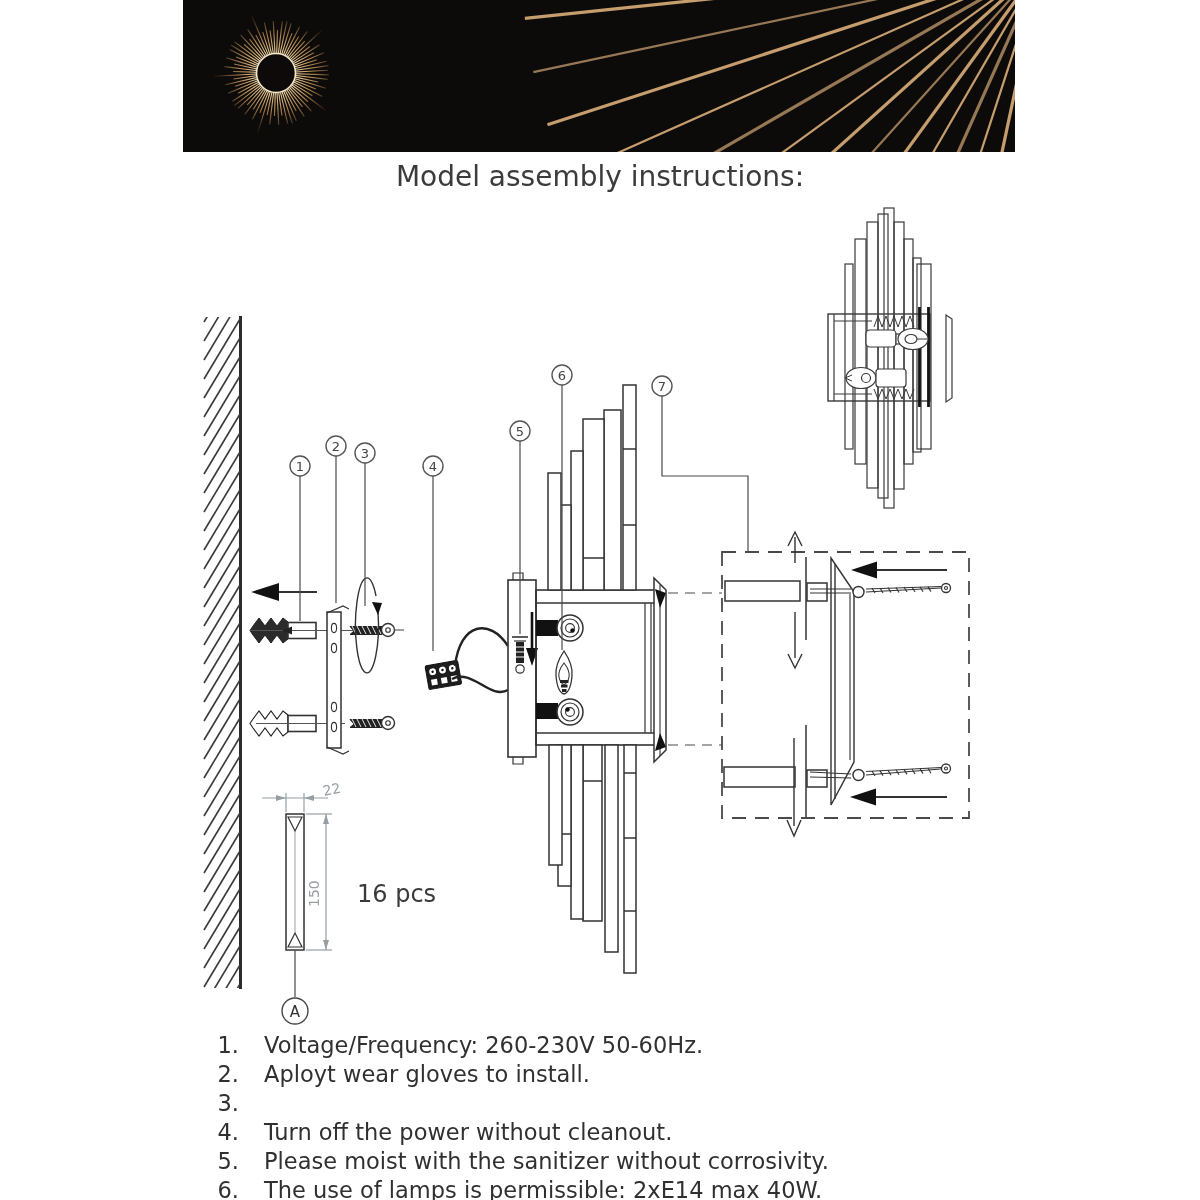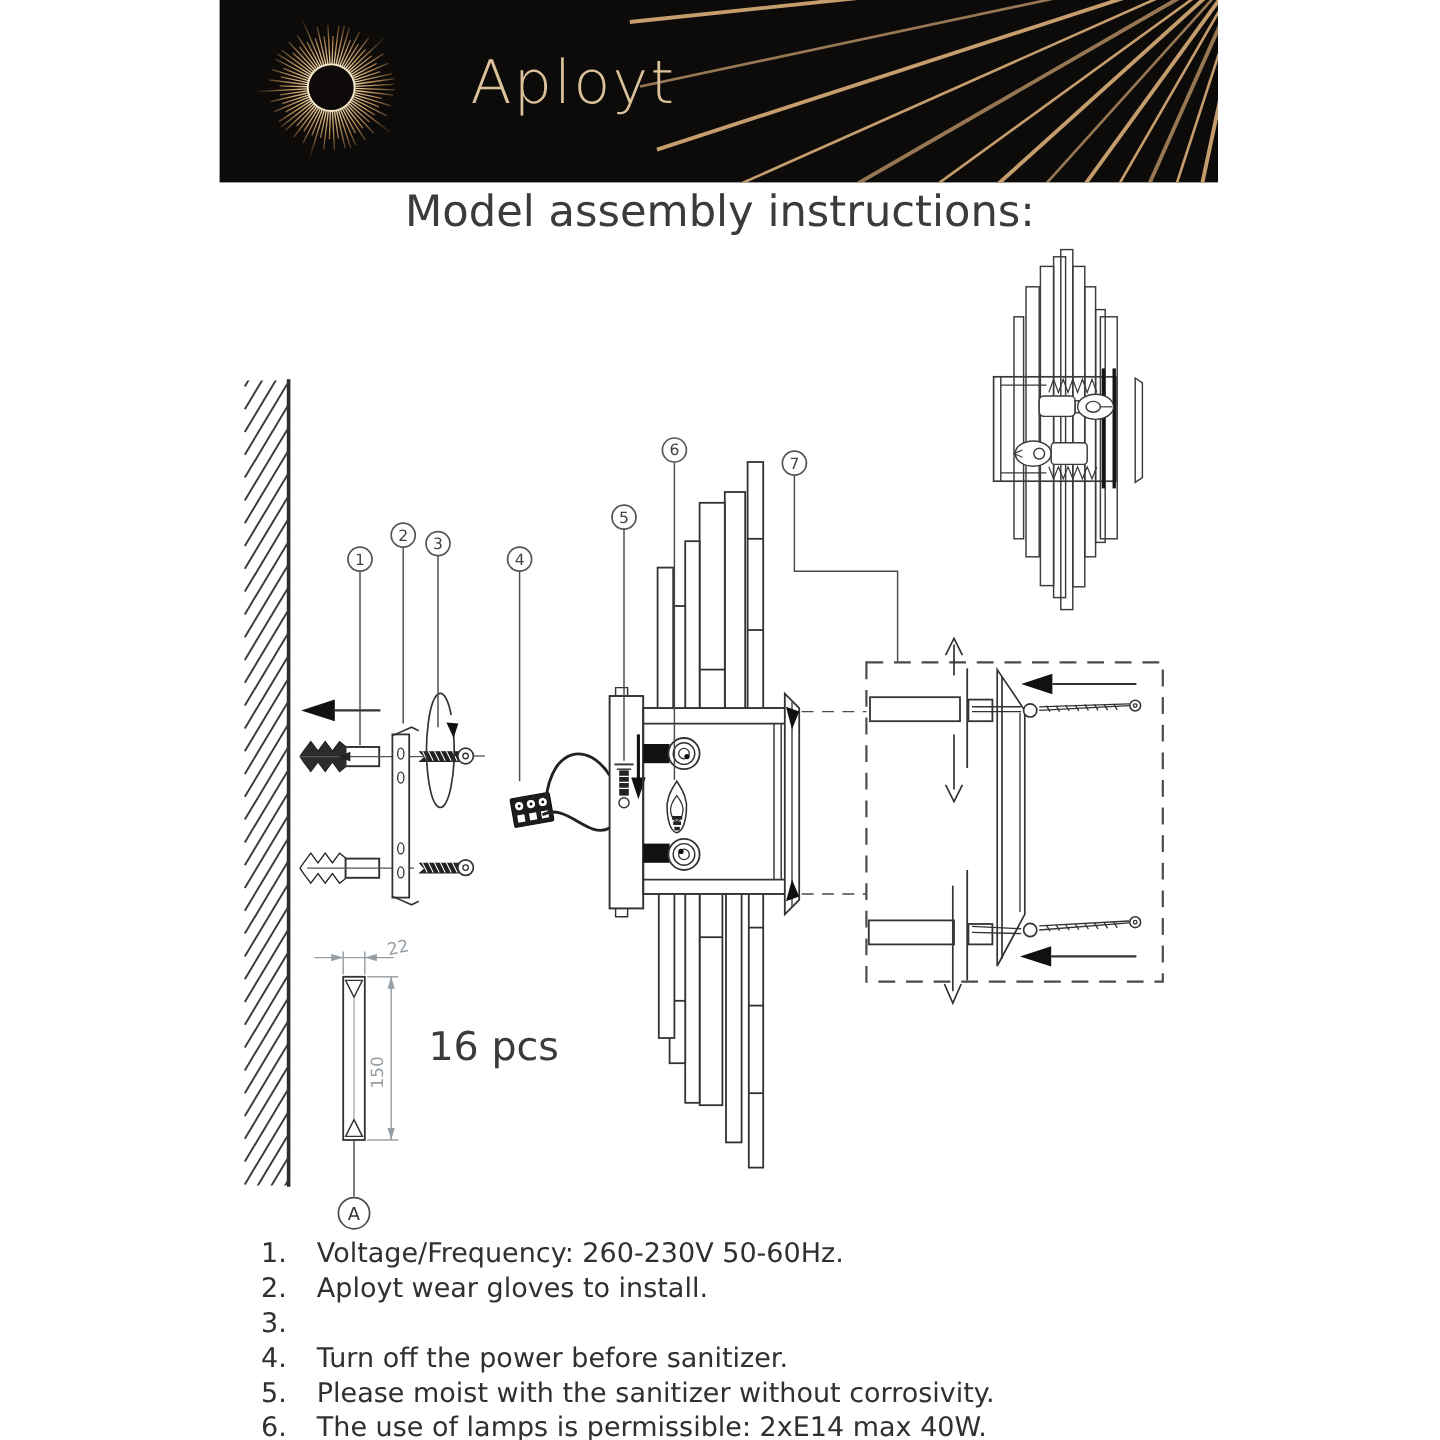--- a/index.html
+++ b/index.html
@@ -2,22 +2,22 @@
 <html><head>
 <meta charset="utf-8">
 <style>
   html,body{margin:0;padding:0;background:#e9e9e9;}
   .sheet{position:relative;width:1200px;height:1200px;background:#ffffff;overflow:hidden;
          font-family:"DejaVu Sans","Liberation Sans",sans-serif;}
   #art{position:absolute;left:0;top:0;}
   .logo-text{position:absolute;left:392px;top:40px;font-size:50px;font-weight:300;
              letter-spacing:2px;color:#dcc29a;}
   .title-block{position:absolute;left:0;right:0;top:160px;text-align:center;
-               font-size:36px;line-height:34px;font-weight:500;color:#3b3b3b;}
-  .qty-label{position:absolute;left:357px;top:852px;font-size:33px;font-weight:500;color:#3a3a3a;}
+               font-size:28px;line-height:34px;font-weight:500;color:#3b3b3b;}
+  .qty-label{position:absolute;left:357px;top:880px;font-size:24px;font-weight:500;color:#3a3a3a;}
   .inst-list{position:absolute;left:203px;top:1031px;font-size:22.5px;line-height:29.1px;color:#303030;}
   .inst-row{display:flex;}
   .inst-num{width:36px;text-align:right;margin-right:25px;flex:none;}
   .inst-text{white-space:nowrap;}
   svg text{font-family:"DejaVu Sans","Liberation Sans",sans-serif;}
 </style>
 </head>
 <body>
 
 <div class="sheet">
@@ -475,21 +475,20 @@
       <circle cx="662" cy="386" r="10" fill="#fff" stroke="#555" stroke-width="1.4"></circle>
       <text x="662" y="390.5" font-size="13" fill="#444" text-anchor="middle">7</text>
     </g>
   </g>
 
   <text x="324" y="796" font-size="14" fill="#969ea4" transform="rotate(-12 324 796)">22</text>
   <text x="0" y="0" font-size="14" fill="#969ea4" transform="translate(319,907) rotate(-90)">150</text>
   <text x="295" y="1016.5" font-size="15" fill="#333" text-anchor="middle">A</text>
 </svg>
 
-<div class="logo-text">Aployt</div>
 
 <div class="title-block">
   <div>Model assembly instructions:</div>
 </div>
 
 <div class="qty-label">16 pcs</div>
 
 <div class="inst-list">
   <div class="inst-row">
     <span class="inst-num">1.</span>
@@ -497,21 +496,21 @@
   </div>
   <div class="inst-row">
     <span class="inst-num">2.</span>
     <span class="inst-text">Aployt wear gloves to install.</span>
   </div>
   <div class="inst-row">
     <span class="inst-num">3.</span>
   </div>
   <div class="inst-row">
     <span class="inst-num">4.</span>
-    <span class="inst-text">Turn off the power before sanitizer.</span>
+    <span class="inst-text">Turn off the power without cleanout.</span>
   </div>
   <div class="inst-row">
     <span class="inst-num">5.</span>
     <span class="inst-text">Please moist with the sanitizer without corrosivity.</span>
   </div>
   <div class="inst-row">
     <span class="inst-num">6.</span>
     <span class="inst-text">The use of lamps is permissible: 2xE14 max 40W.</span>
   </div>
 </div>

